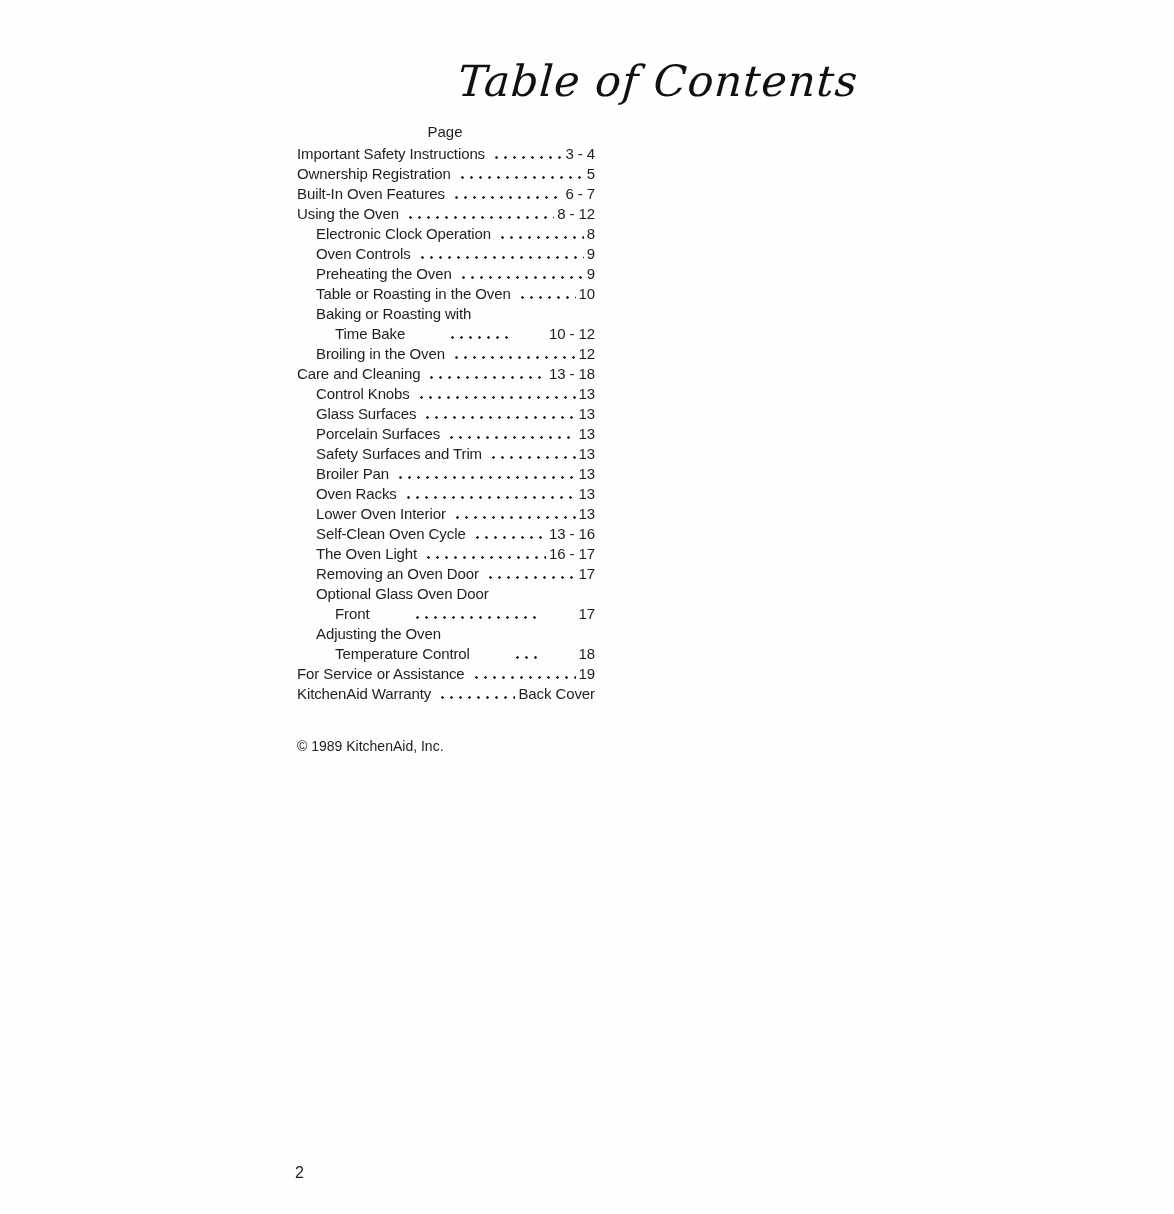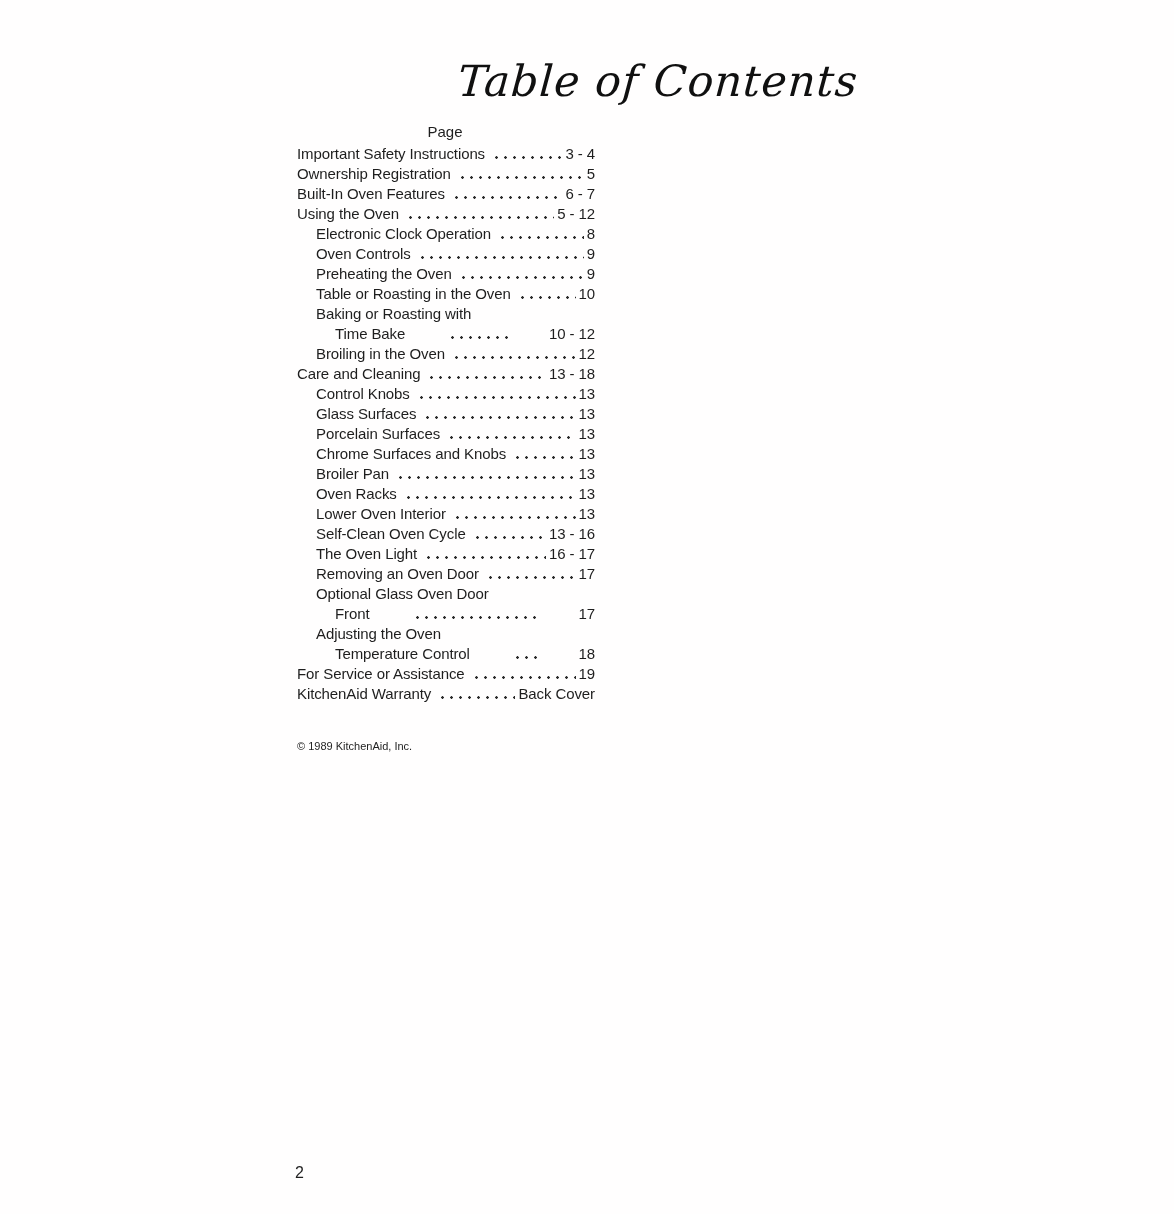--- a/index.html
+++ b/index.html
@@ -65,21 +65,21 @@
     background-size: 9px 7px;
     background-repeat: repeat-x;
     background-position: 2px 10px;
   }
   .toc-leader.hidden { visibility: hidden; }
   .toc-page { flex: 0 0 auto; text-align: right; }
   .copyright {
     position: absolute;
     left: 297px;
     top: 736px;
-    font-size: 11px;
+    font-size: 14px;
     line-height: 20px;
   }
   .folio {
     position: absolute;
     left: 295px;
     top: 1163px;
     font-size: 16px;
     line-height: 20px;
   }
 </style>
@@ -101,21 +101,21 @@
     <span class="toc-page">5</span>
   </div>
       <div class="toc-row">
     <span class="toc-label">Built-In Oven Features</span>
     <span class="toc-leader"></span>
     <span class="toc-page">6 - 7</span>
   </div>
       <div class="toc-row">
     <span class="toc-label">Using the Oven</span>
     <span class="toc-leader"></span>
-    <span class="toc-page">5 - 12</span>
+    <span class="toc-page">8 - 12</span>
   </div>
       <div class="toc-row indent-1">
     <span class="toc-label">Electronic Clock Operation</span>
     <span class="toc-leader"></span>
     <span class="toc-page">8</span>
   </div>
       <div class="toc-row indent-1">
     <span class="toc-label">Oven Controls</span>
     <span class="toc-leader"></span>
     <span class="toc-page">9</span>
@@ -159,21 +159,21 @@
     <span class="toc-label">Glass Surfaces</span>
     <span class="toc-leader"></span>
     <span class="toc-page">13</span>
   </div>
       <div class="toc-row indent-1">
     <span class="toc-label">Porcelain Surfaces</span>
     <span class="toc-leader"></span>
     <span class="toc-page">13</span>
   </div>
       <div class="toc-row indent-1">
-    <span class="toc-label">Chrome Surfaces and Knobs</span>
+    <span class="toc-label">Safety Surfaces and Trim</span>
     <span class="toc-leader"></span>
     <span class="toc-page">13</span>
   </div>
       <div class="toc-row indent-1">
     <span class="toc-label">Broiler Pan</span>
     <span class="toc-leader"></span>
     <span class="toc-page">13</span>
   </div>
       <div class="toc-row indent-1">
     <span class="toc-label">Oven Racks</span>

